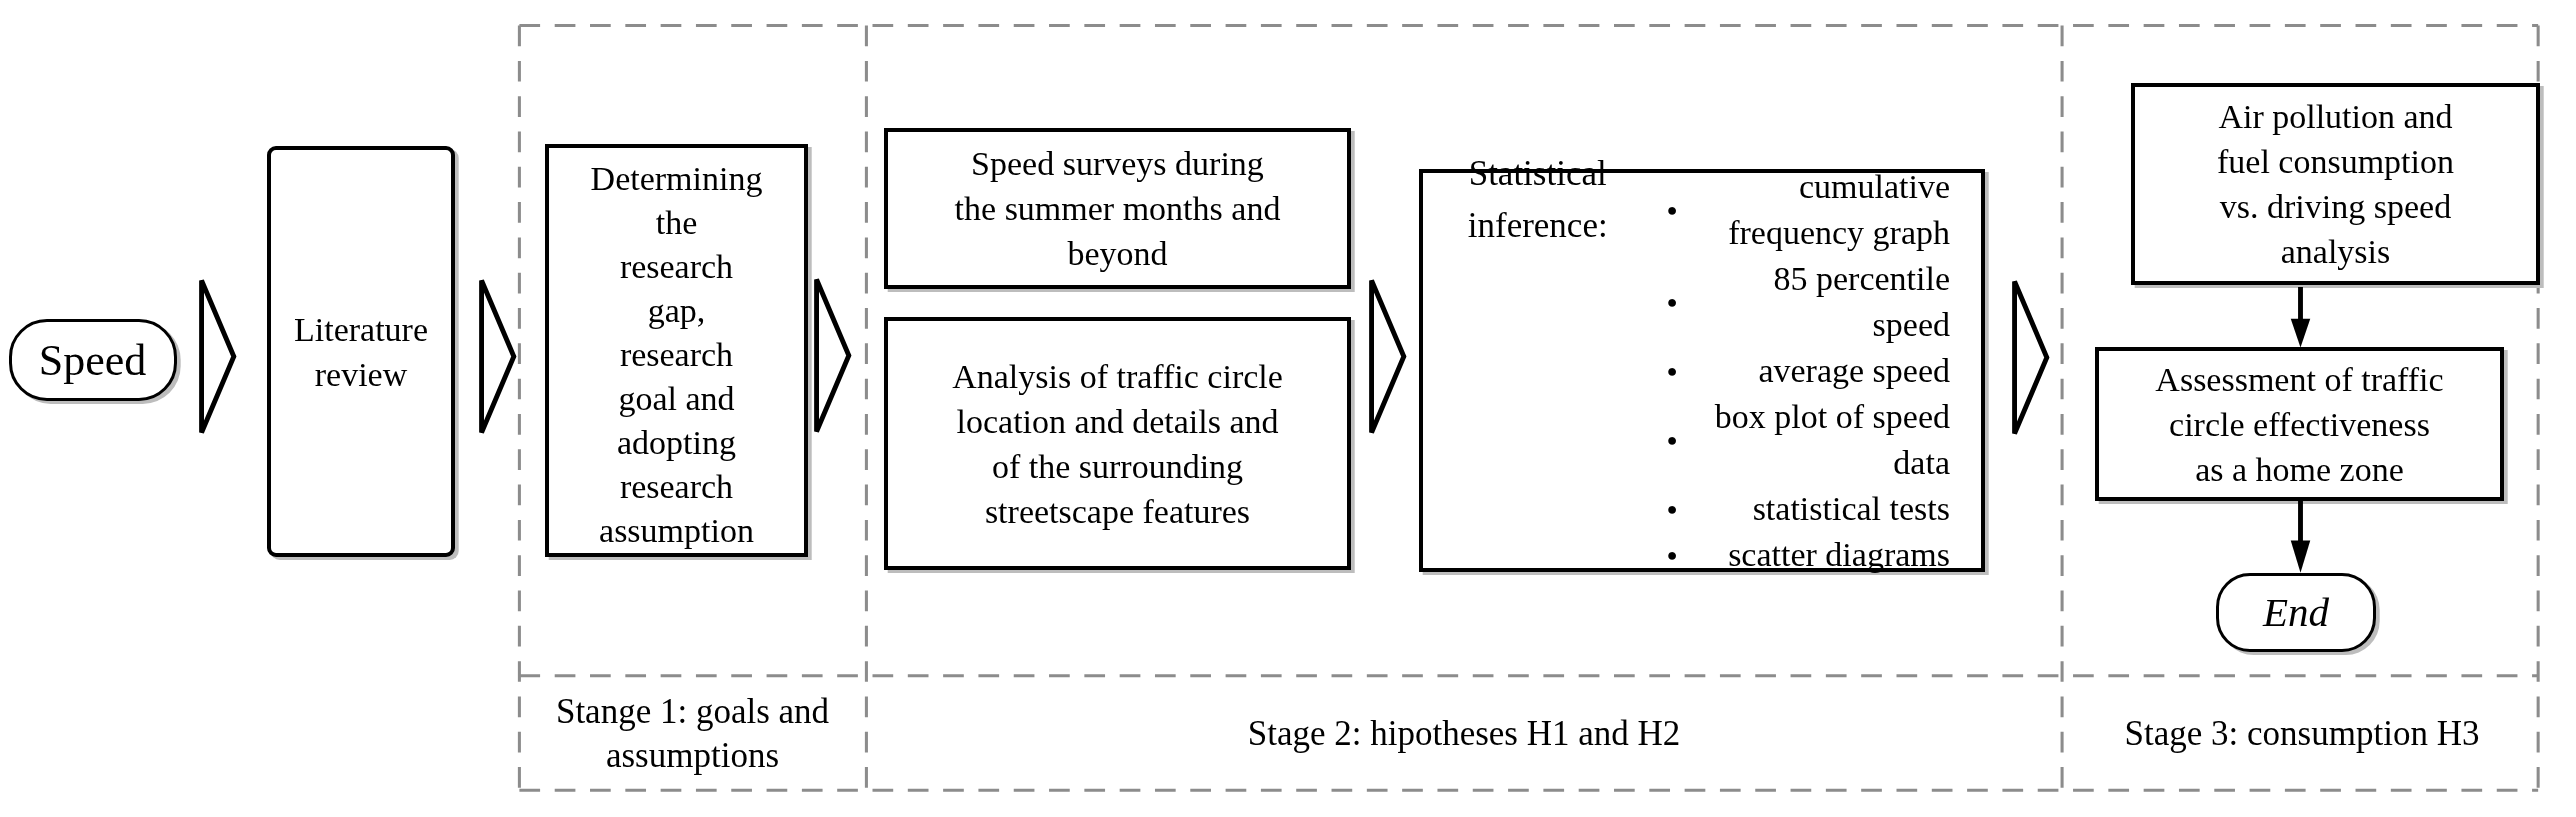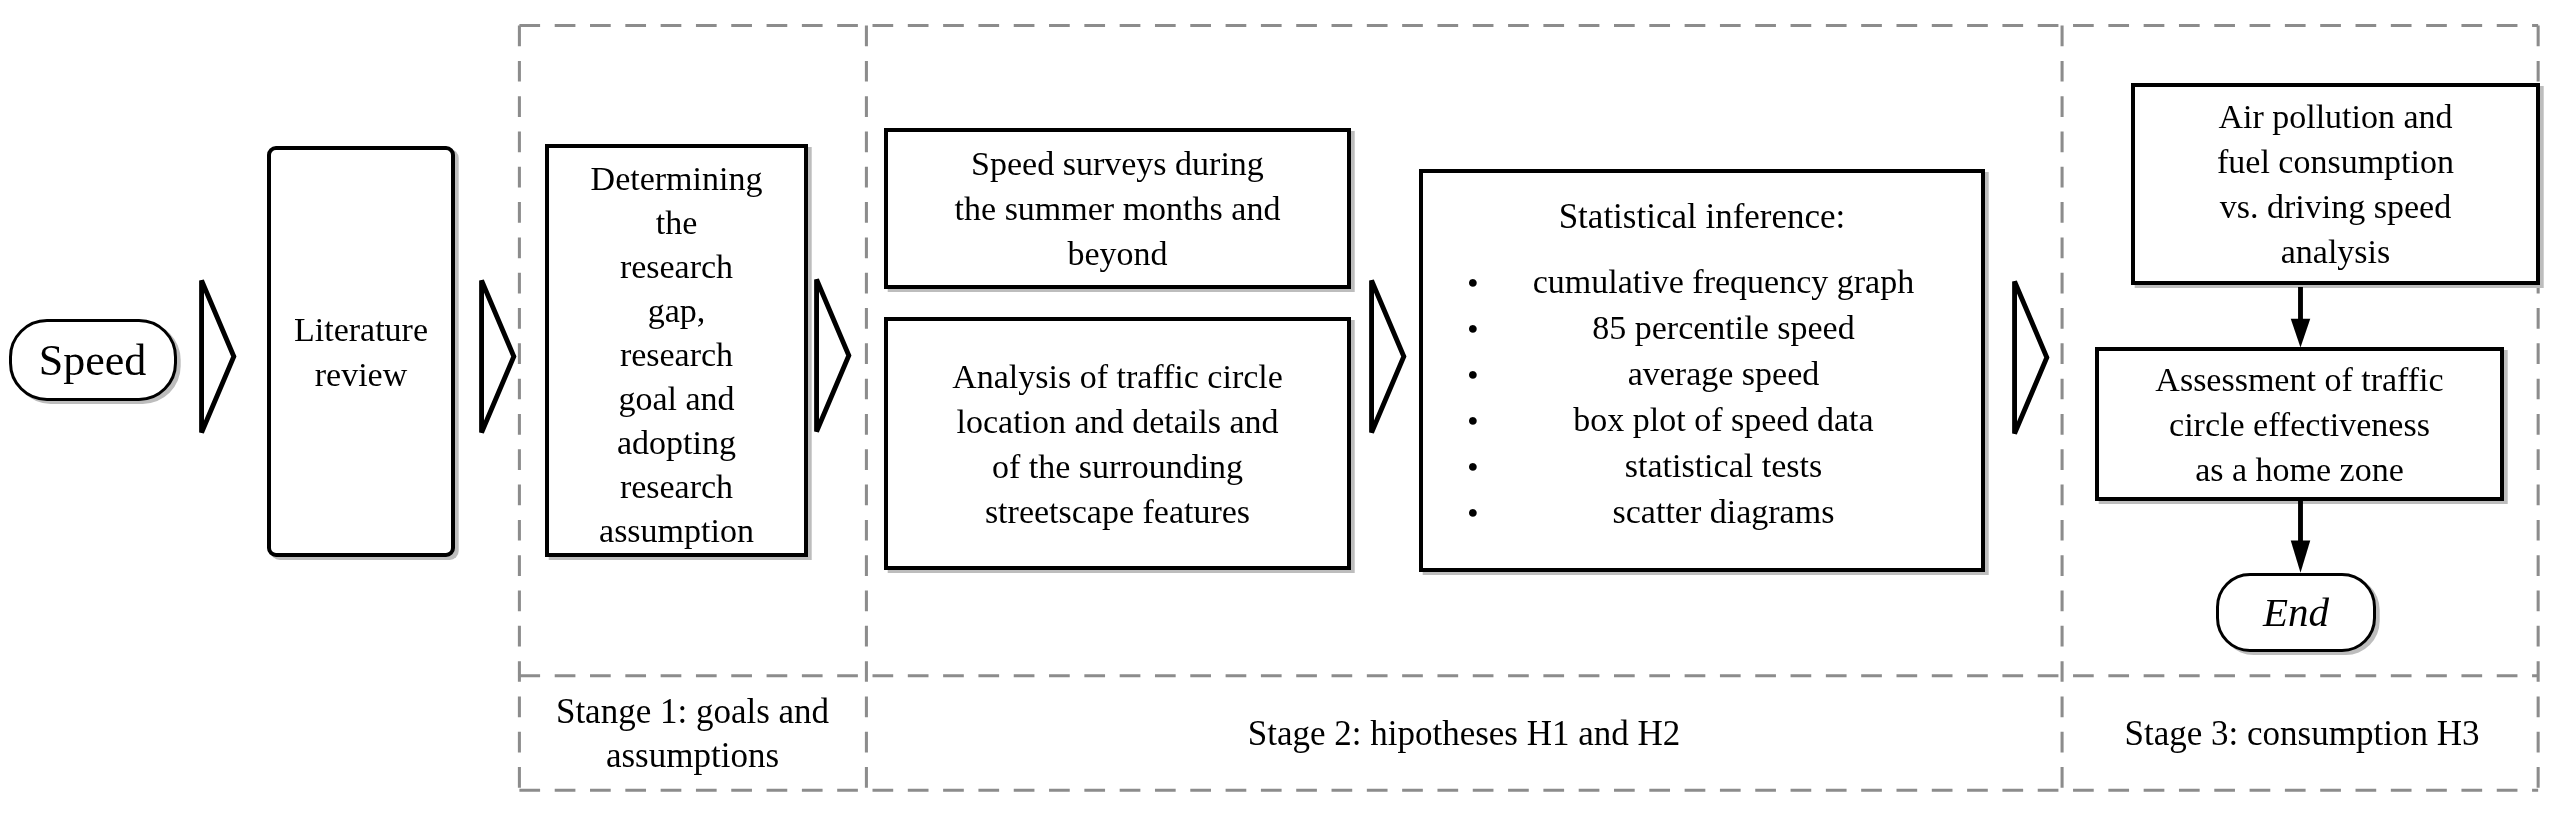--- a/index.html
+++ b/index.html
@@ -55,35 +55,35 @@
     font-size: 34px;
     line-height: 44px;
   }
   .node.airbox .txt, .node.assessbox .txt {
     font-size: 34px;
     line-height: 45px;
   }
   .stat-inner {
     width: 100%;
     display: flex;
-    flex-direction: column;
+    flex-direction: row;
     justify-content: center;
     padding: 0 15px;
     box-sizing: border-box;
   }
   .stat-title {
     text-align: center;
     font-size: 35px;
     line-height: 52px;
   }
   .stat-list {
     list-style: none;
     margin: 16px;
     padding: 0 0 0 4.9px;
-    text-align: center;
+    text-align: right;
   }
   .stat-list li {
     position: relative;
     font-size: 34px;
     line-height: 46px;
     padding-left: 38px;
   }
   .stat-list li::before {
     content: "●";
     position: absolute;

